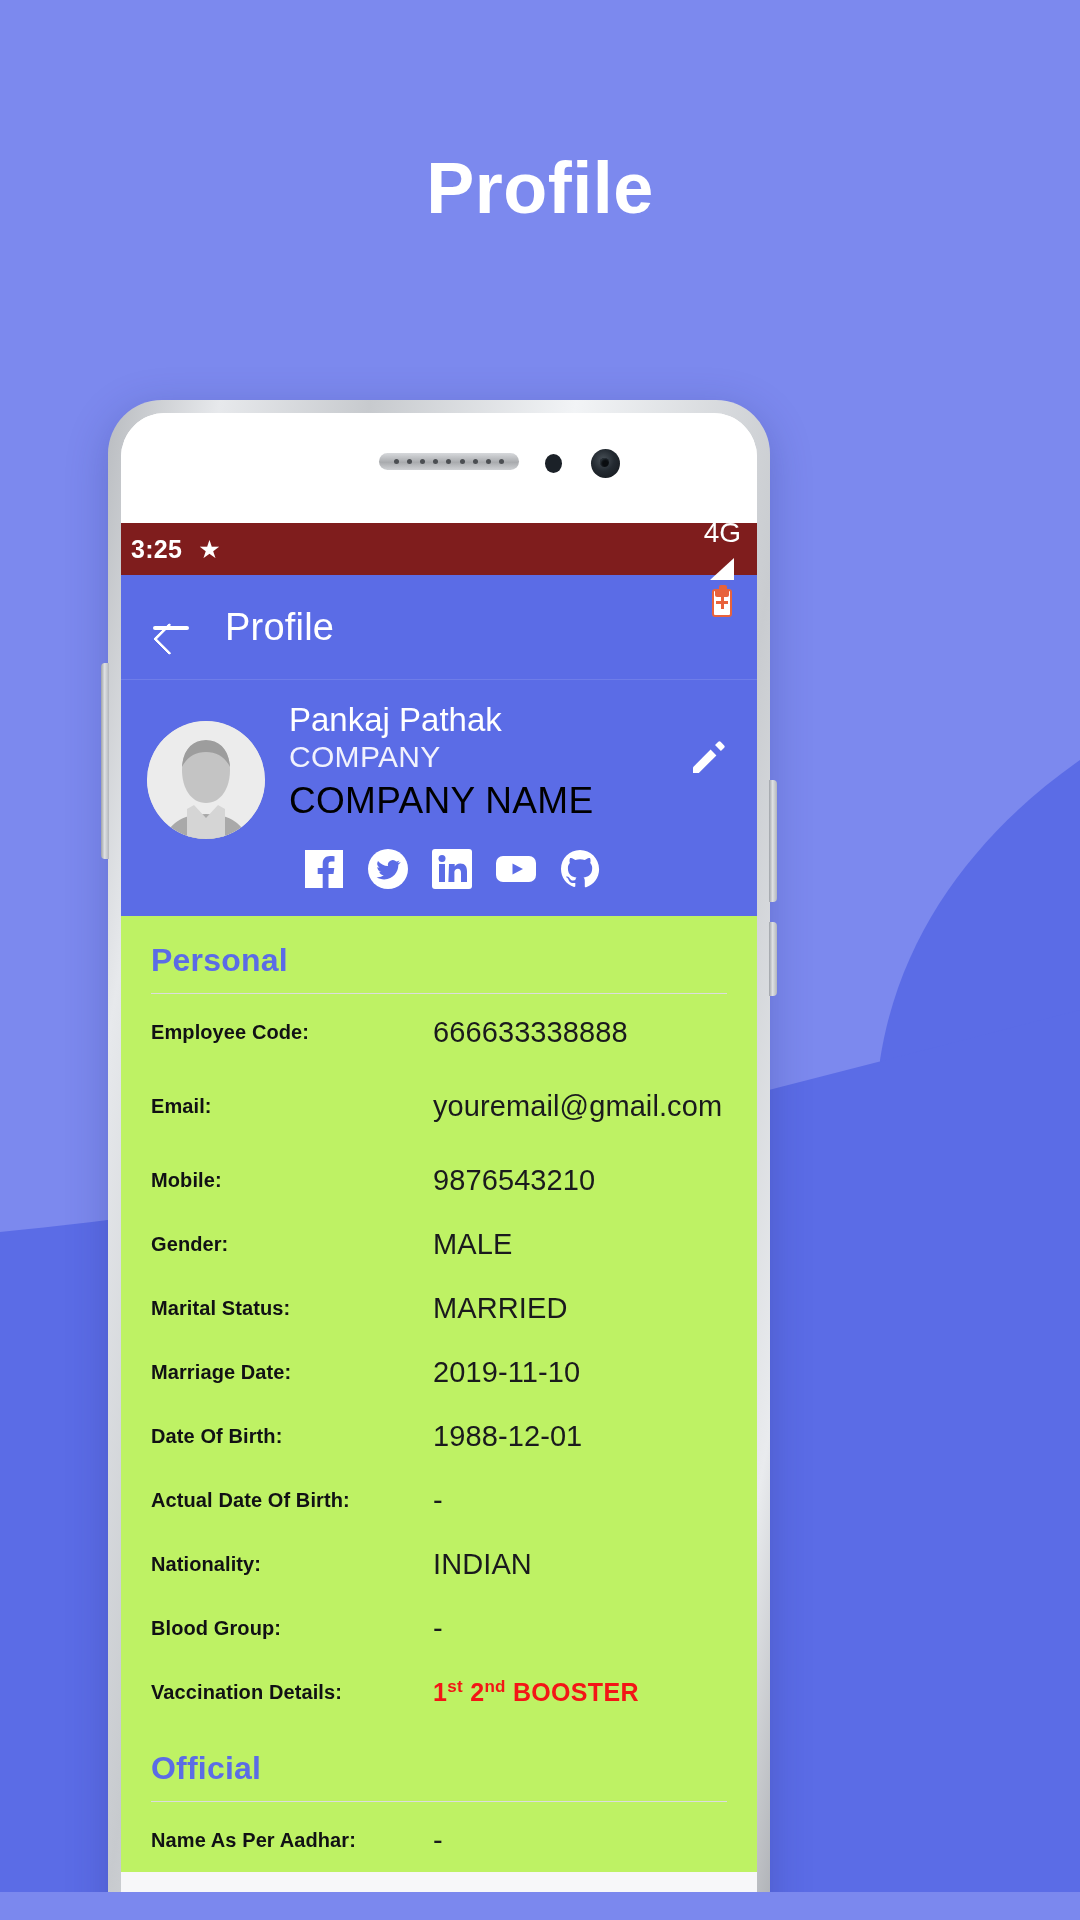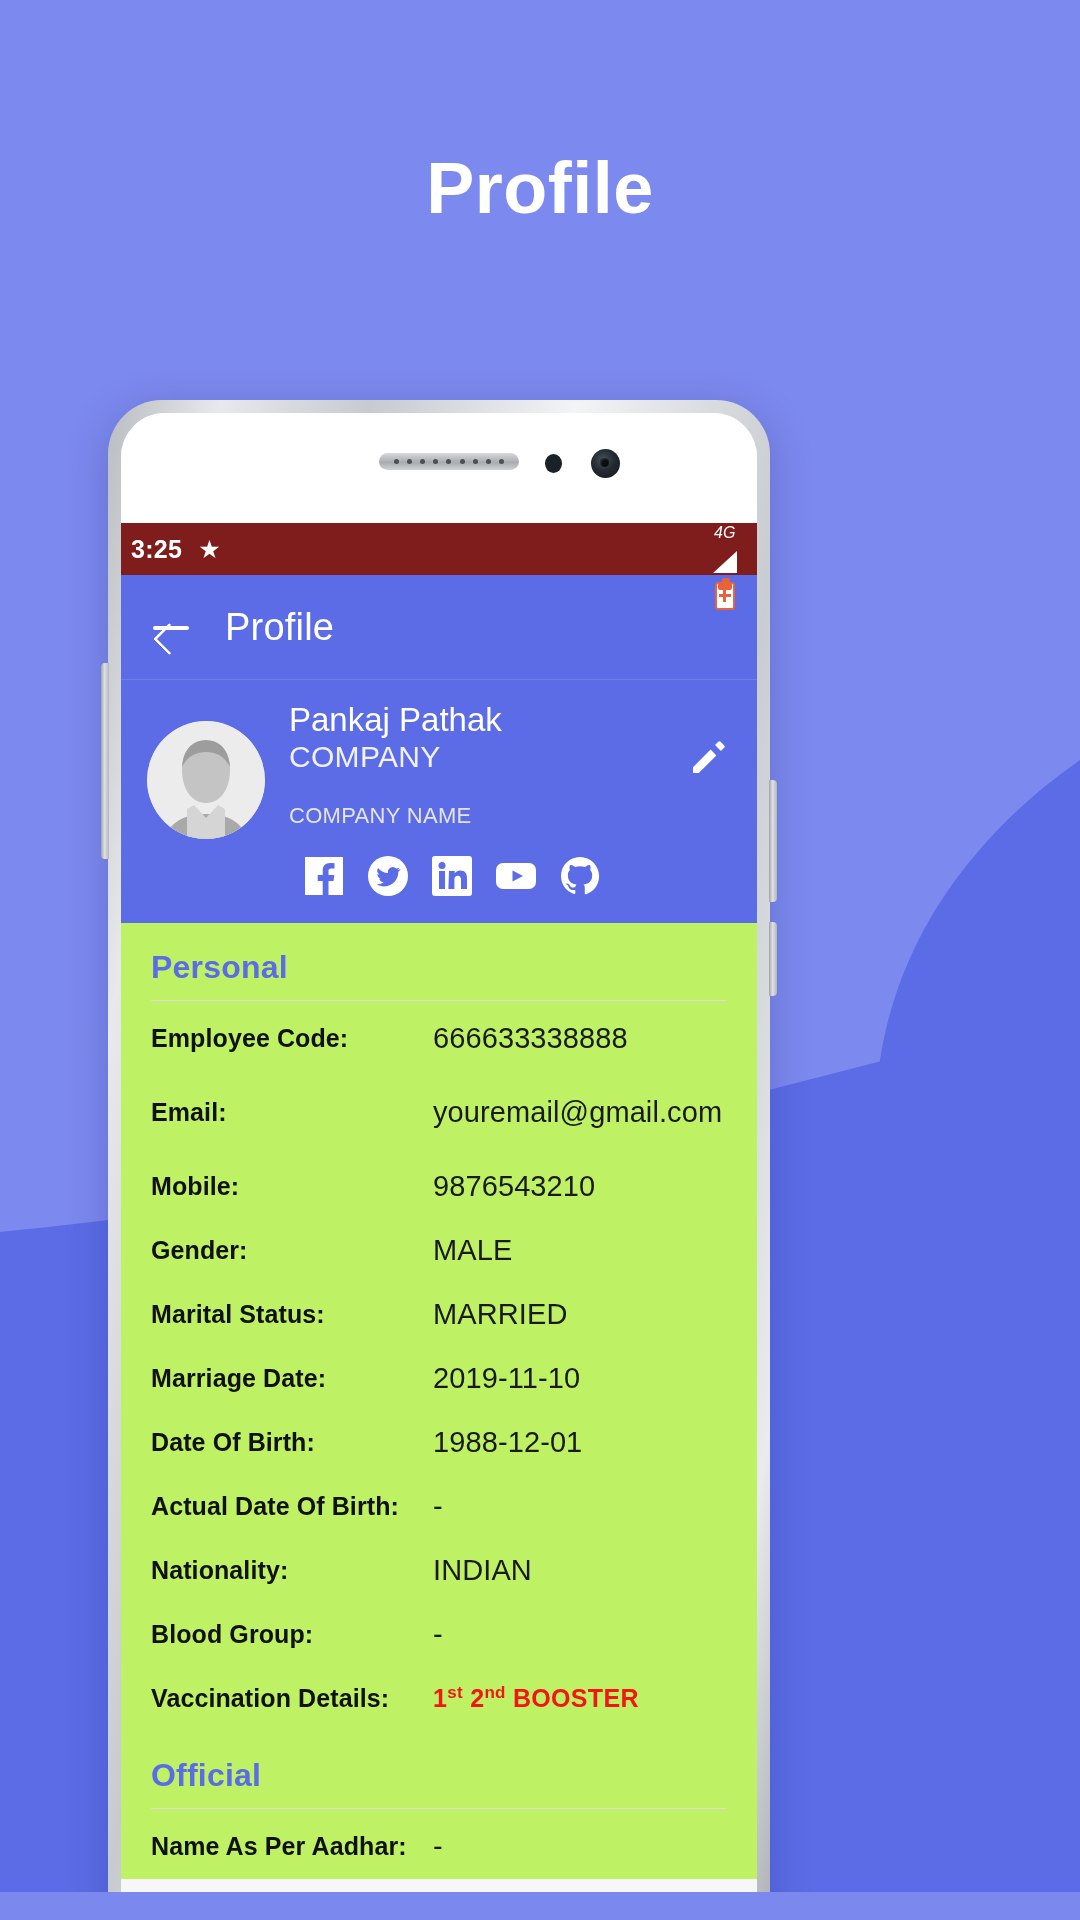--- a/index.html
+++ b/index.html
@@ -127,21 +127,21 @@
     background:#7f1d1d;
     display:flex;
     align-items:center;
     padding:0 16px 0 10px;
     color:#ffffff;
   }
   .sb-time { font-size:25px; font-weight:bold; letter-spacing:.3px; }
   .sb-star { margin-left:16px; font-size:25px; line-height:1; }
   .sb-right { margin-left:auto; display:flex; align-items:center; gap:9px;flex-direction:column; }
   .sb-hd { font-size:22px; font-weight:bold; font-style:italic; letter-spacing:.4px; }
-  .sb-4g { font-size:16px;font-style:italic; }
+  .sb-4g { font-size:28px; }
   .sb-signal { width:0; height:0; border-left:24px solid transparent; border-bottom:22px solid #ffffff; }
   .sb-battery {
     width:20px; height:28px;
     border:2.5px solid #e8623c;
     border-radius:3px;
     position:relative;
     background:#ffffff;
     display:flex; align-items:center; justify-content:center;
   }
   .sb-battery::before{
@@ -198,21 +198,21 @@
     background:#e3e3e3;
     flex:none;
     margin-top:26px;
     overflow:hidden;
     position:relative;
   }
   .avatar svg { display:block; width:100%; height:100%; }
   .profile-text { margin-left:24px; flex:1; min-width:0; padding-top:6px; }
   .p-name { color:#ffffff; font-size:33px; line-height:1.15; }
   .p-role { color:#f1f2fd; font-size:30px; line-height:1.18; letter-spacing:.3px; }
-  .p-company { color:#e5e5e5; font-size:22px; line-height:1.1; margin-top:30px; letter-spacing:.3px; }
+  .p-company { color:#000000; font-size:37px; line-height:1.1; margin-top:7px; letter-spacing:.3px; }
   .socials { display:flex; gap:22px; margin-top:26px; padding-left:14px; }
   .socials span { width:42px; height:42px; display:block; flex:none; }
   .socials svg { width:100%; height:100%; display:block; }
   .edit-btn {
     position:absolute;
     right:28px; top:58px;
     width:40px; height:40px;
   }
   .edit-btn svg { width:100%; height:100%; display:block; }
 
@@ -231,21 +231,21 @@
   }
   .rows { padding:6px 30px 0 30px; }
   .row {
     display:flex;
     align-items:center;
     min-height:64px;
   }
   .row .lbl {
     width:282px;
     flex:none;
-    font-size:25px;
+    font-size:20px;
     font-weight:bold;
     color:#111114;
     letter-spacing:.1px;
   }
   .row .val {
     font-size:29px;
     color:#1a1a1d;
     letter-spacing:.1px;
   }
   .row.tall { min-height:84px; }

